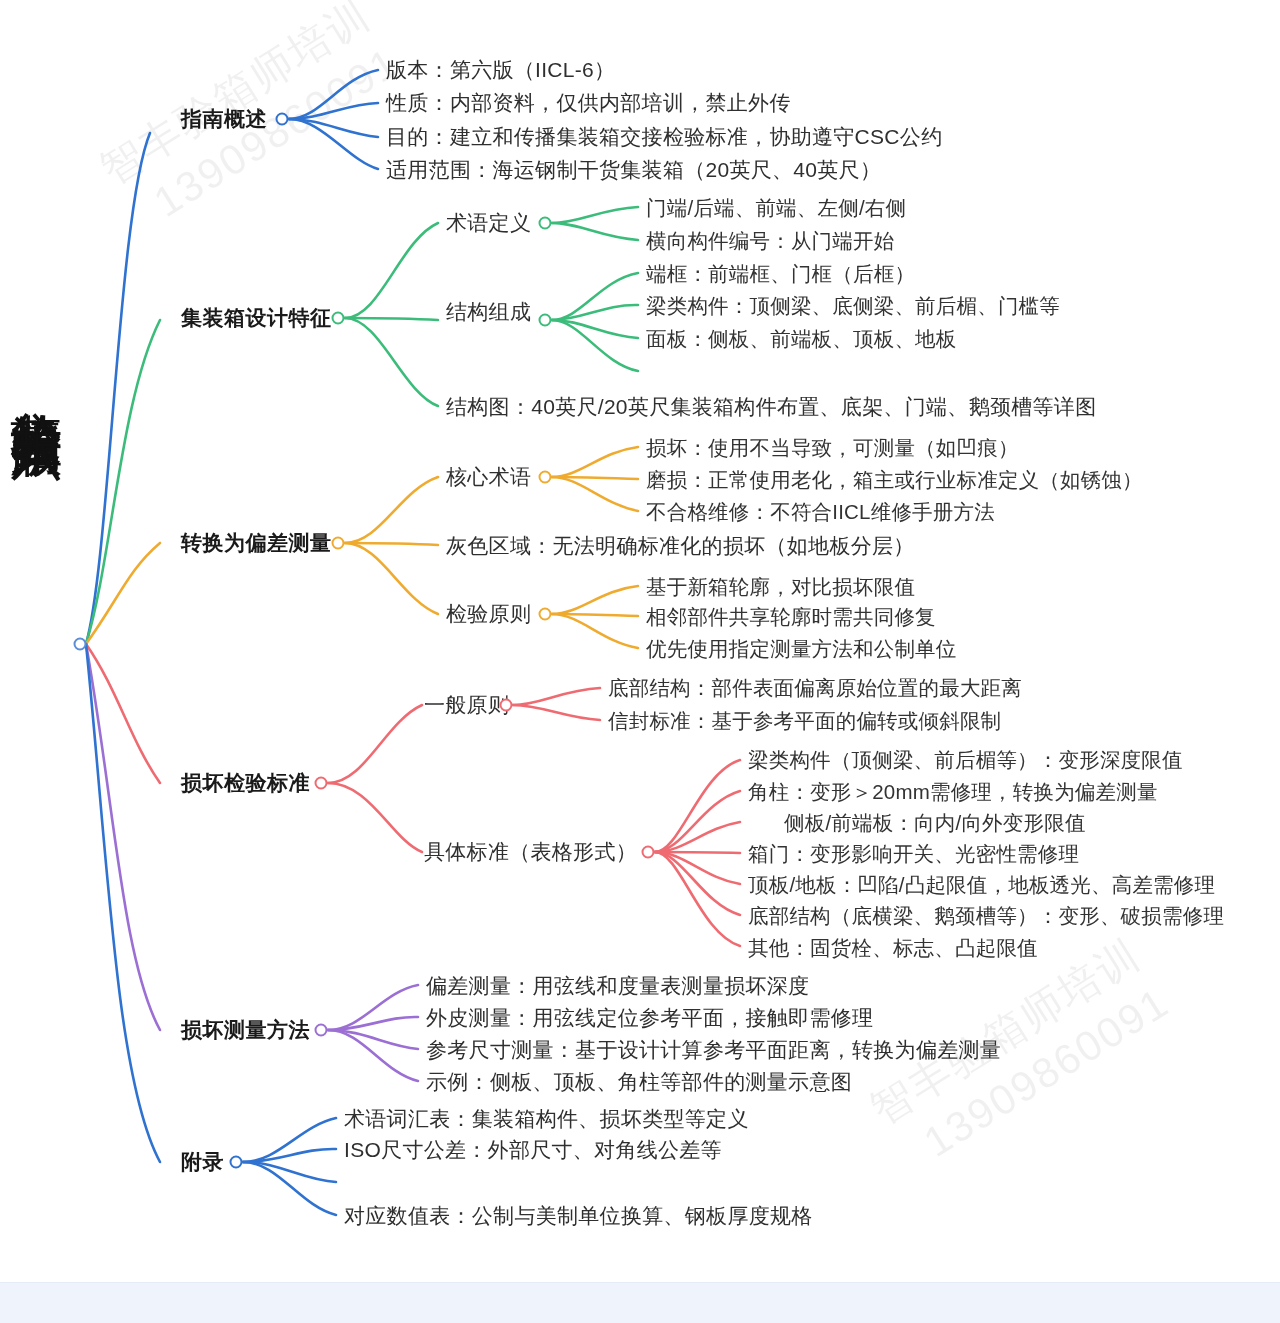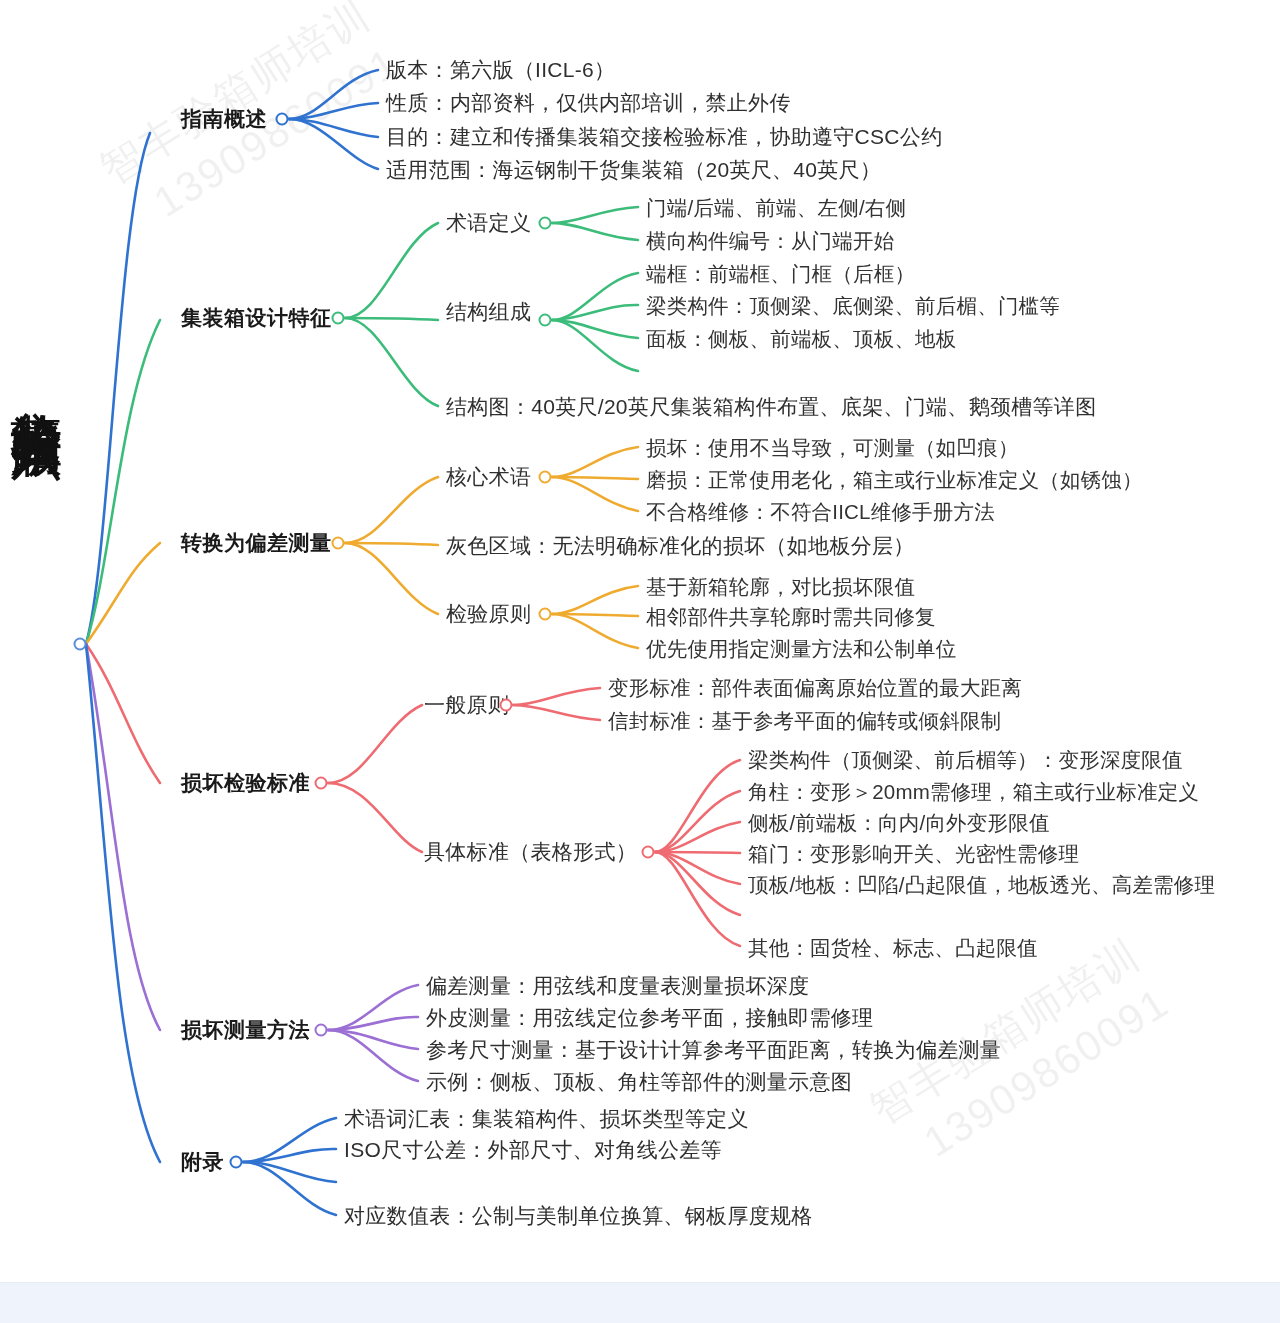--- a/index.html
+++ b/index.html
@@ -232,30 +232,31 @@
   <div class="hub" style="left:545px; top:614px; border-color:#efab2f;"></div>
   <div class="node-label lvl3" style="left:646px; top:587px;">基于新箱轮廓，对比损坏限值</div>
   <div class="node-label lvl3" style="left:646px; top:617px;">相邻部件共享轮廓时需共同修复</div>
   <div class="node-label lvl3" style="left:646px; top:649px;">优先使用指定测量方法和公制单位</div>
 
   <div class="node-label lvl1" style="left:181px; top:783px;">损坏检验标准</div>
   <div class="hub" style="left:321px; top:783px; border-color:#ef6b72;"></div>
 
   <div class="node-label lvl2" style="left:424px; top:705px;">一般原则</div>
   <div class="hub" style="left:506px; top:705px; border-color:#ef6b72;"></div>
-  <div class="node-label lvl3" style="left:608px; top:688px;">变形标准：部件表面偏离原始位置的最大距离</div>
+  <div class="node-label lvl3" style="left:608px; top:688px;">底部结构：部件表面偏离原始位置的最大距离</div>
   <div class="node-label lvl3" style="left:608px; top:721px;">信封标准：基于参考平面的偏转或倾斜限制</div>
 
   <div class="node-label lvl2" style="left:424px; top:852px;">具体标准（表格形式）</div>
   <div class="hub" style="left:648px; top:852px; border-color:#ef6b72;"></div>
   <div class="node-label lvl3" style="left:748px; top:760px;">梁类构件（顶侧梁、前后楣等）：变形深度限值</div>
-  <div class="node-label lvl3" style="left:748px; top:792px;">角柱：变形＞20mm需修理，箱主或行业标准定义</div>
-  <div class="node-label lvl3" style="left:748px; top:823px;">侧板/前端板：向内/向外变形限值</div>
+  <div class="node-label lvl3" style="left:748px; top:792px;">角柱：变形＞20mm需修理，转换为偏差测量</div>
+  <div class="node-label lvl3" style="left:784px; top:823px;">侧板/前端板：向内/向外变形限值</div>
   <div class="node-label lvl3" style="left:748px; top:854px;">箱门：变形影响开关、光密性需修理</div>
   <div class="node-label lvl3" style="left:748px; top:885px;">顶板/地板：凹陷/凸起限值，地板透光、高差需修理</div>
+  <div class="node-label lvl3" style="left:748px; top:916px;">底部结构（底横梁、鹅颈槽等）：变形、破损需修理</div>
   <div class="node-label lvl3" style="left:748px; top:948px;">其他：固货栓、标志、凸起限值</div>
 
   <div class="node-label lvl1" style="left:181px; top:1030px;">损坏测量方法</div>
   <div class="hub" style="left:321px; top:1030px; border-color:#9b6fd4;"></div>
   <div class="node-label lvl2" style="left:426px; top:986px;">偏差测量：用弦线和度量表测量损坏深度</div>
   <div class="node-label lvl2" style="left:426px; top:1018px;">外皮测量：用弦线定位参考平面，接触即需修理</div>
   <div class="node-label lvl2" style="left:426px; top:1050px;">参考尺寸测量：基于设计计算参考平面距离，转换为偏差测量</div>
   <div class="node-label lvl2" style="left:426px; top:1082px;">示例：侧板、顶板、角柱等部件的测量示意图</div>
 
   <div class="node-label lvl1" style="left:181px; top:1162px;">附录</div>

